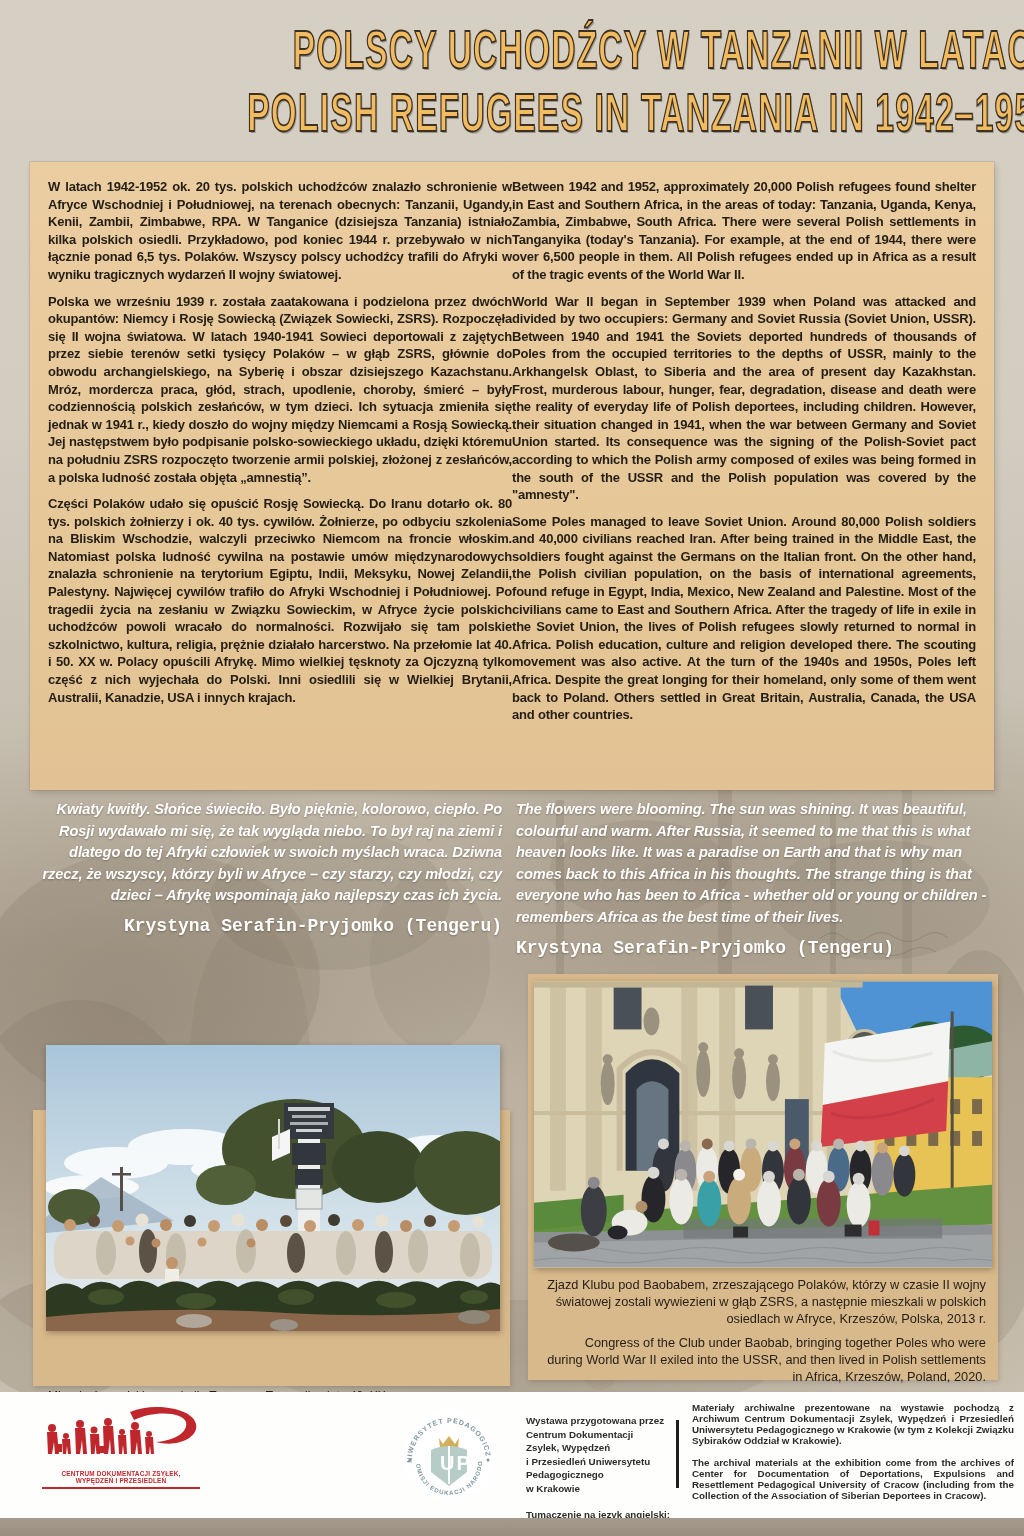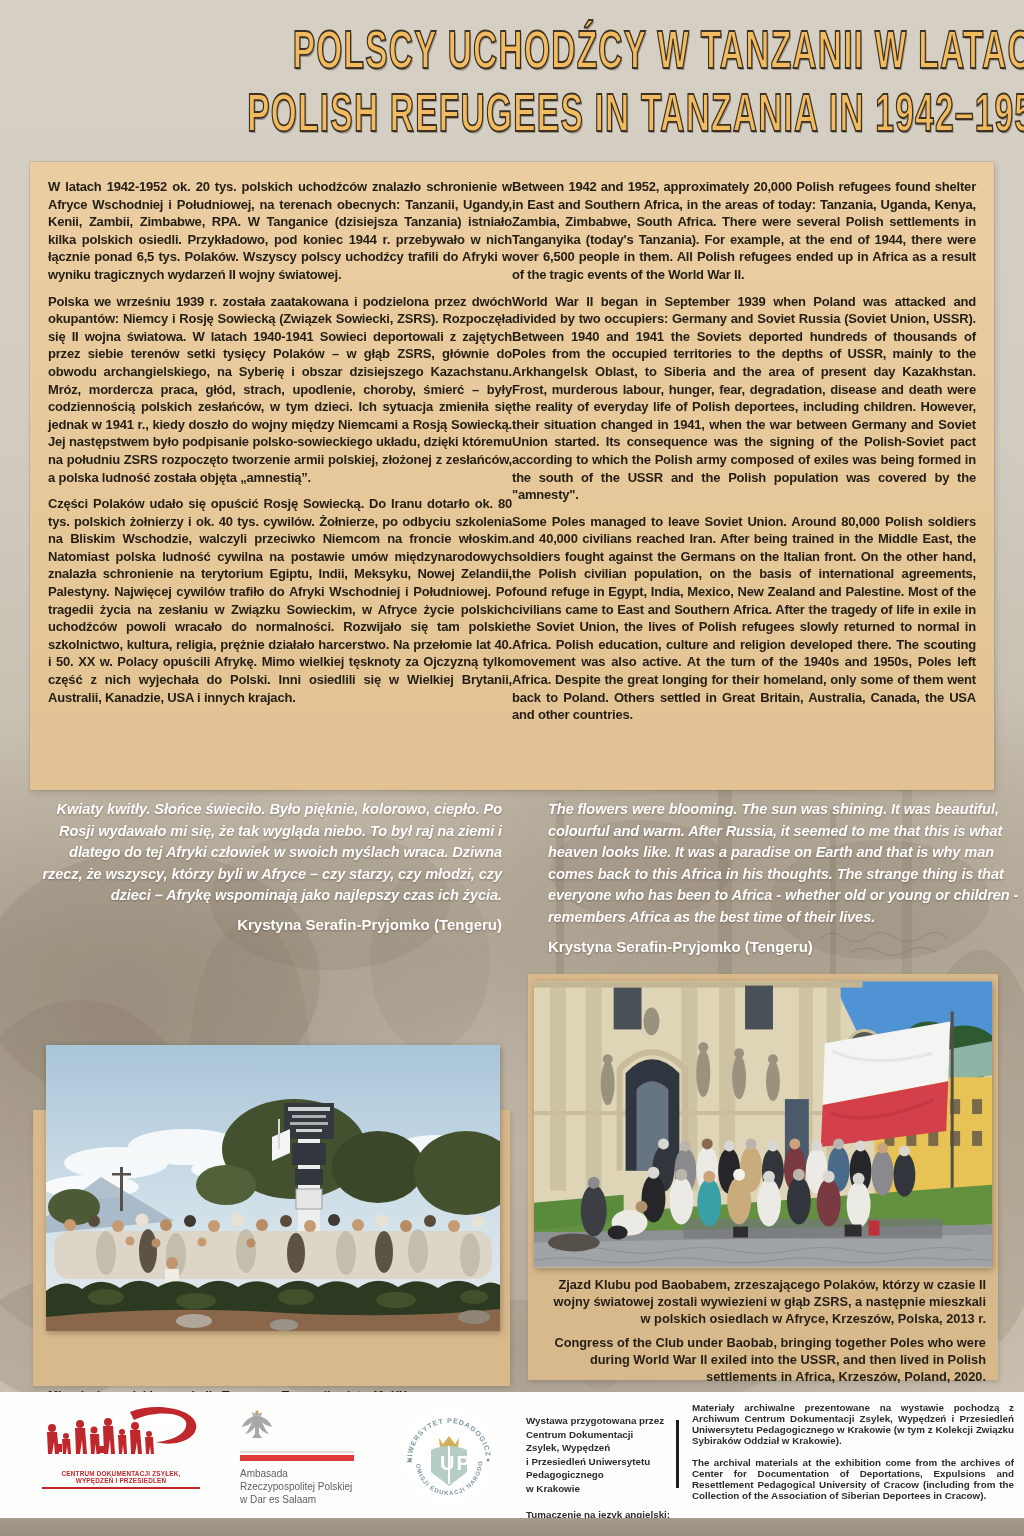--- a/index.html
+++ b/index.html
@@ -32,39 +32,40 @@
     box-sizing:border-box;padding:16px 18px;display:flex;
   }
   .panel .col{width:50%;}
   .panel p{
     margin:0 0 9px 0;text-align:justify;font-weight:bold;
     font-size:13px;line-height:17.6px;letter-spacing:-.2px;color:#241e15;
   }
 
   
   .quote{position:absolute;top:799px;width:472px;}
-  .quote-pl{left:30px;text-align:right;}  .quote-en{left:548px;}
+  .quote-pl{left:30px;text-align:right;}  .quote-en{left:516px;}
   .quote .qtext{
     margin:0;font-style:italic;font-weight:bold;font-size:14.6px;line-height:1.48;
     color:#ffffff;letter-spacing:-.1px;text-shadow:0 1px 2px rgba(70,58,44,.45);
   }
   .quote .qauthor{
-    margin:9px 0 0 0;font-weight:bold;font-size:15px;color:#ffffff;
+    margin:9px 0 0 0;font-weight:bold;font-size:18px;color:#ffffff;
     text-shadow:0 1px 2px rgba(70,58,44,.45);
+    font-family:Liberation Mono, monospace;
   }
 
   
   .tan-box{position:absolute;background:#d8b98c;box-shadow:1px 2px 5px rgba(60,45,25,.2);}
   .tan-left{left:33px;top:1110px;width:477px;height:276px;}
   .tan-right{left:528px;top:974px;width:470px;height:406px;}
   .photo{position:absolute;box-shadow:1px 2px 6px rgba(50,40,25,.35);}
   .photo svg{display:block;}
   .photoL{left:46px;top:1045px;width:454px;height:286px;}
   .photoR{left:534px;top:981px;width:458px;height:287px;}
-  .cap{position:absolute;font-weight:bold;color:#241e15;}
+  .cap{position:absolute;font-weight:normal;color:#241e15;}
   .capL{left:48px;top:1386px;width:446px;font-size:12px;line-height:20px;}
   .capL p{margin:0;}
   .capR{left:546px;top:1276px;width:440px;text-align:right;font-size:12.8px;line-height:17px;}
   .capR p{margin:0;}
   .capR .pl{margin-bottom:7px;}
 
   
   .footer{position:absolute;left:0;top:1392px;width:1024px;height:126px;background:#fefefd;}
   .footer .abs{position:absolute;}
   .logo1{left:42px;top:14px;width:158px;height:96px;}
@@ -421,34 +422,20 @@
             <path d="M88,24 h10 l2,24 h-4 l-1,-12 l-2,12 h-4 Z"></path>
           <circle cx="107" cy="28" r="3"></circle>
             <path d="M103,31 h8 l1,17 h-3 l-1,-8 l-1,8 h-3 Z"></path>
           <rect x="14" y="38" width="6" height="8"></rect>
             <rect x="56" y="40" width="6" height="7"></rect>
         </g>
       </svg>
       <div class="logo1-cap">CENTRUM DOKUMENTACJI ZSYŁEK, WYPĘDZEŃ I PRZESIEDLEŃ</div>
     </div>
 
-    <div class="abs logo2">
-      <svg viewBox="0 0 34 36" width="34" height="36">
-        <g fill="#a8a8a8">
-          <path d="M17,3 L19,6 L22,4 L21,8 L17,7 L13,8 L12,4 L15,6 Z"></path>
-          <path d="M17,7 C10,9 4,13 2,19 C7,18 10,16 12,14 C10,19 8,23 5,26 C10,25 13,22 15,19 L15,26 L12,30 H22 L19,26 L19,19 C21,22 24,25 29,26 C26,23 24,19 22,14 C24,16 27,18 32,19 C30,13 24,9 17,7 Z"></path>
-        </g>
-        <circle cx="17" cy="4" r="1.6" fill="#c8a84a"></circle>
-      </svg>
-      <div class="bar"></div>
-      <div class="bar-red"></div>
-      <p class="emb">Ambasada
-Rzeczypospolitej Polskiej
-w Dar es Salaam</p>
-    </div>
 
     <div class="abs logo3">
       <svg viewBox="0 0 94 96" width="94" height="96">
         <defs>
           <path id="arcTop" d="M 10,52 A 37,37 0 0 1 84,52"></path>
           <path id="arcBot" d="M 14,54 A 33,33 0 0 0 80,54"></path>
         </defs>
         <circle cx="47" cy="48" r="46" fill="#ffffff"></circle>
         <text font-size="7" font-weight="bold" fill="#7e97a0" letter-spacing="1">
           <textPath href="#arcTop" startOffset="50%" text-anchor="middle">UNIWERSYTET PEDAGOGICZNY</textPath>

